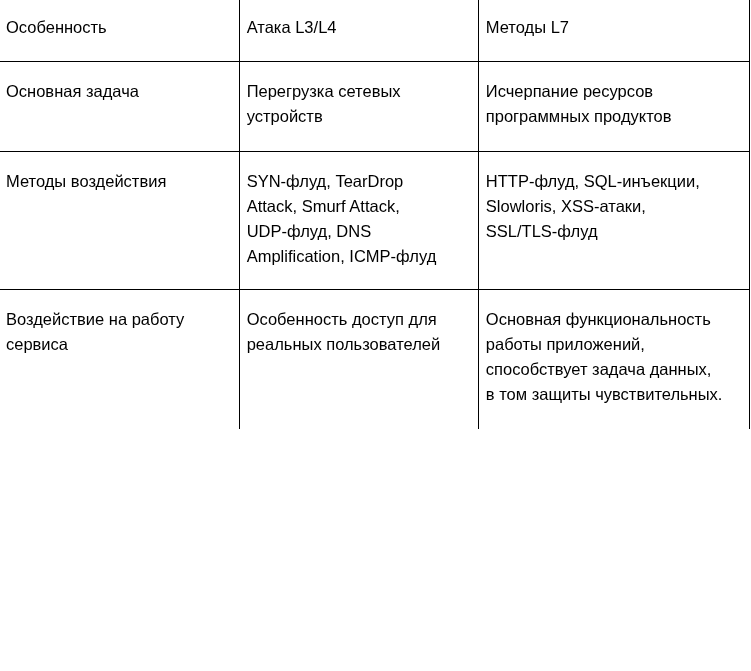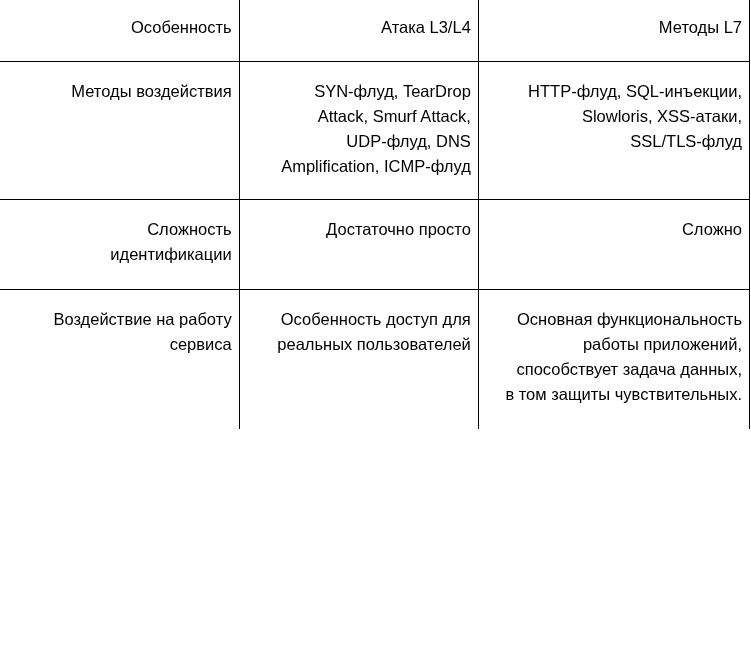--- a/index.html
+++ b/index.html
@@ -31,21 +31,21 @@
       vertical-align: top;
       padding: 17px 7px 0 7px;
       font-size: 16.5px;
       line-height: 25px;
       box-sizing: border-box;
       word-wrap: break-word;
     }
     table.cmp tr:first-child td { border-top: none; }
     table.cmp td:first-child { border-left: none; }
     table.cmp tr:last-child td { border-bottom: none; }
-    .line { display: block; white-space: nowrap; text-align: right; }
+    .line { display: block; white-space: nowrap; }
   </style>
 </head>
 <body>
 
 <table class="cmp">
   <colgroup>
     <col class="c1">
       <col class="c2">
       <col class="c3">
   </colgroup>
@@ -57,50 +57,51 @@
         </td>
       <td>
           <span class="line">Атака L3/L4</span>
         </td>
       <td>
           <span class="line">Методы L7</span>
         </td>
     </tr>
 
 
+    <tr style="height:90px">
+      <td>
+          <span class="line">Основная задача</span>
+        </td>
+      <td>
+        <span class="line">Перегрузка сетевых</span>
+        <span class="line">устройств</span>
+      </td>
+      <td>
+        <span class="line">Исчерпание ресурсов</span>
+        <span class="line">программных продуктов</span>
+      </td>
+    </tr>
 
     <tr style="height:138px">
       <td>
           <span class="line">Методы воздействия</span>
         </td>
       <td>
         <span class="line">SYN-флуд, TearDrop</span>
         <span class="line">Attack, Smurf Attack,</span>
         <span class="line">UDP-флуд, DNS</span>
         <span class="line">Amplification, ICMP-флуд</span>
       </td>
       <td>
         <span class="line">HTTP-флуд, SQL-инъекции,</span>
         <span class="line">Slowloris, XSS-атаки,</span>
         <span class="line">SSL/TLS-флуд</span>
       </td>
     </tr>
 
-    <tr style="height:90px">
-      <td>
-        <span class="line">Сложность</span>
-        <span class="line">идентификации</span>
-      </td>
-      <td>
-          <span class="line">Достаточно просто</span>
-        </td>
-      <td>
-          <span class="line">Сложно</span>
-        </td>
-    </tr>
 
 
     <tr style="height:140px">
       <td>
         <span class="line">Воздействие на работу</span>
         <span class="line">сервиса</span>
       </td>
       <td>
         <span class="line">Особенность доступ для</span>
         <span class="line">реальных пользователей</span>

